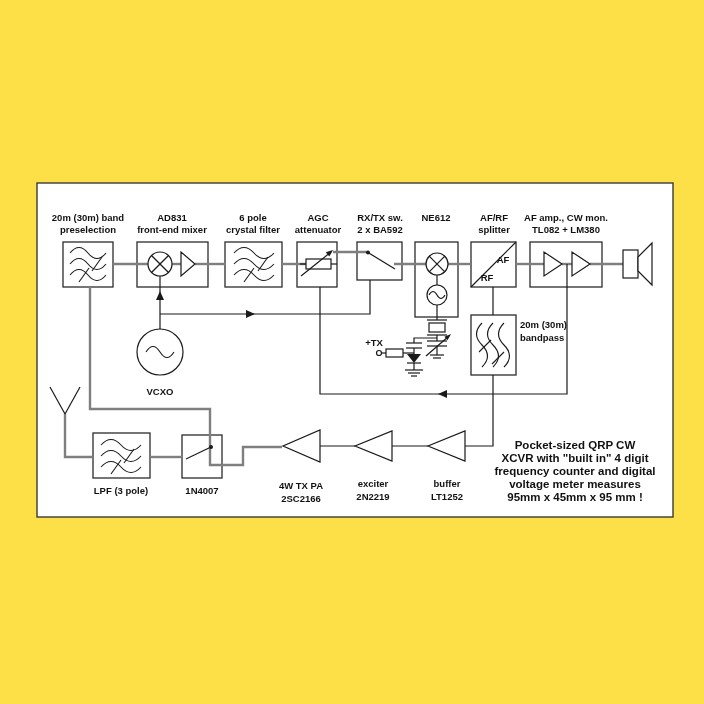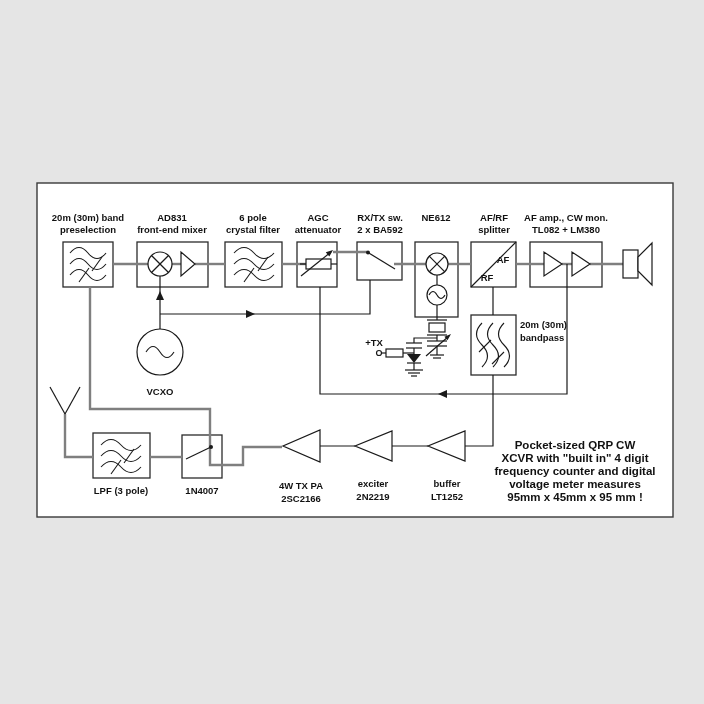--- a/index.html
+++ b/index.html
@@ -1,16 +1,16 @@
 <!DOCTYPE html>
 <html><head>
 <meta charset="utf-8">
 <style>
   html,body{margin:0;padding:0;background:#ffffff;}
-  #stage{position:relative;width:704px;height:704px;background:#e5e5e5;overflow:hidden;}
+  #stage{position:relative;width:704px;height:704px;background:#fde047;overflow:hidden;}
   svg{position:absolute;left:0;top:0;}
   .box{fill:#ffffff;stroke:#2b2b2b;stroke-width:1.3;}
   .gray{stroke:#7f7f7f;stroke-width:2.4;fill:none;}
   .wire{stroke:#1a1a1a;stroke-width:1.2;fill:none;}
   .sym{fill:#ffffff;stroke:#1a1a1a;stroke-width:1.2;}
   .fil{fill:none;stroke:#1a1a1a;stroke-width:1.1;}
   .arrow{fill:#1a1a1a;stroke:none;}
   .lbl{font-family:"Liberation Sans",sans-serif;font-weight:bold;font-size:9.5px;fill:#111111;text-anchor:middle;}
   .lft{text-anchor:start;}
   .cap{font-family:"Liberation Sans",sans-serif;font-weight:bold;font-size:11.5px;fill:#111111;text-anchor:middle;}

